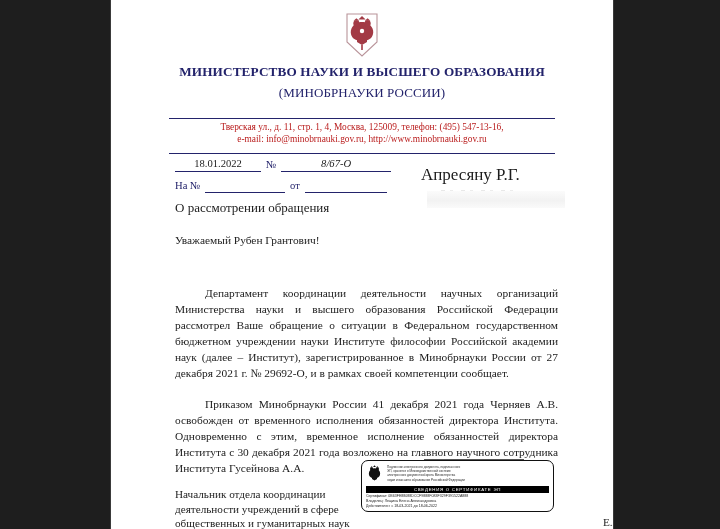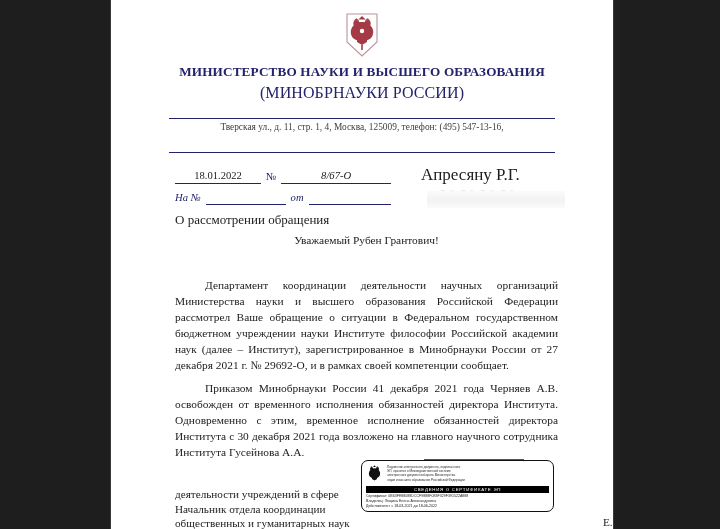--- a/index.html
+++ b/index.html
@@ -63,47 +63,47 @@
     line-height: 15.4px;
     letter-spacing: 0.15px;
   }
   .lh-line2 {
     font-weight: bold;
     font-size: 13.2px;
     line-height: 15.4px;
     letter-spacing: 0.15px;
   }
   .lh-short {
-    font-size: 16px;
+    font-size: 13px;
     line-height: 15px;
     margin-top: 6px;
     letter-spacing: 0.1px;
   }
 
   .addr-block {
     position: absolute;
     left: 58px;
     right: 58px;
     top: 118px;
     text-align: center;
-    color: #404040;
+    color: #b91c1c;
     border-top: 1px solid #23236b;
     border-bottom: 1px solid #23236b;
-    padding: 3px 0 18px 0;
+    padding: 3px 0 8px 0;
   }
   .addr-line {
     font-size: 9.4px;
     line-height: 11.6px;
   }
 
   
   .refblock {
     position: absolute;
     left: 64px;
-    top: 168px;
+    top: 156px;
     width: 240px;
     color: #23236b;
   }
   .ref-row {
     display: flex;
     align-items: flex-end;
     font-size: 10.6px;
     line-height: 13px;
     height: 16px;
   }
@@ -163,37 +163,37 @@
         #ffffff 12px, #ffffff 20px);
     opacity: .65;
   }
 
   
   .salutation {
     position: absolute;
     left: 64px;
     right: 55px;
     top: 234px;
-    text-align: center;
+    text-align: left;
     font-size: 11.4px;
     color: #1c1c1c;
   }
   .body-copy {
     position: absolute;
     left: 64px;
     right: 55px;
     top: 270px;
   }
   .para {
     font-size: 11.4px;
     line-height: 15.9px;
     text-align: justify;
     text-indent: 30px;
     color: #1c1c1c;
-    margin: 8px 0 6px 0;
+    margin: 16px 0 6px 0;
     hyphens: none;
   }
   .para:last-child { margin-bottom: 0; }
 
   
   .signature {
     position: absolute;
     left: 64px;
     top: 487px;
     width: 250px;
@@ -297,29 +297,30 @@
       </svg>
     </div>
 
     <div class="letterhead">
       <div class="lh-line1">МИНИСТЕРСТВО НАУКИ И ВЫСШЕГО ОБРАЗОВАНИЯ</div>
       <div class="lh-short">(МИНОБРНАУКИ РОССИИ)</div>
     </div>
 
     <div class="addr-block">
       <div class="addr-line">Тверская ул., д. 11, стр. 1, 4, Москва, 125009, телефон: (495) 547-13-16,</div>
+      <div class="addr-line">e-mail: info@minobrnauki.gov.ru, http://www.minobrnauki.gov.ru</div>
     </div>
 
     <div class="refblock">
       <div class="ref-row">
         <span class="ref-field ref-date">18.01.2022</span>
         <span class="ref-label">№</span>
         <span class="ref-field ref-num">8/67-О</span>
       </div>
-      <div class="ref-row" style="margin-top:5px;font-style:italic;">
+      <div class="ref-row" style="margin-top:5px;">
         <span class="ref-label-left">На №</span>
         <span class="ref-field ref-onum"></span>
         <span class="ref-label">от</span>
         <span class="ref-field ref-ot"></span>
       </div>
       <div class="subject">О рассмотрении обращения</div>
     </div>
 
     <div class="addressee">Апресяну Р.Г.</div>
     <div class="redaction-ghost"></div>
@@ -328,22 +329,22 @@
     <div class="salutation">Уважаемый Рубен Грантович!</div>
 
     <div class="body-copy">
       <p class="para">Департамент координации деятельности научных организаций Министерства науки и высшего образования Российской Федерации рассмотрел Ваше обращение о ситуации в Федеральном государственном бюджетном учреждении науки Институте философии Российской академии наук (далее – Институт), зарегистрированное в Минобрнауки России от 27 декабря 2021 г. № 29692-О, и в рамках своей компетенции сообщает.</p>
       <p class="para">Приказом Минобрнауки России 41 декабря 2021 года Черняев А.В. освобожден от временного исполнения обязанностей директора Института. Одновременно с этим, временное исполнение обязанностей директора Института с 30 декабря 2021 года возложено на главного научного сотрудника Института Гусейнова А.А.</p>
     </div>
 
     <div class="sig-rule"></div>
 
     <div class="signature">
+      <div>Начальник отдела координации</div>
       <div>деятельности учреждений в сфере</div>
-      <div>Начальник отдела координации</div>
       <div>общественных и гуманитарных наук</div>
     </div>
     <div class="signer-name">Е.А. Лещина</div>
 
     <div class="estamp">
       <div class="estamp-top">
         <svg class="estamp-emblem" viewBox="0 0 17 19">
           <g fill="#111111">
             <ellipse cx="8.5" cy="9" rx="2" ry="3"></ellipse>
             <path d="M8.5 4.2 C6 4.2 4.2 5.6 3.3 7.5 C2.6 9 2.8 10.9 3.6 12.2 C4.2 13.1 5.1 13.7 6 13.9 L6 14.9 L8.5 16.5 L11 14.9 L11 13.9 C11.9 13.7 12.8 13.1 13.4 12.2 C14.2 10.9 14.4 9 13.7 7.5 C12.8 5.6 11 4.2 8.5 4.2 Z"></path>

